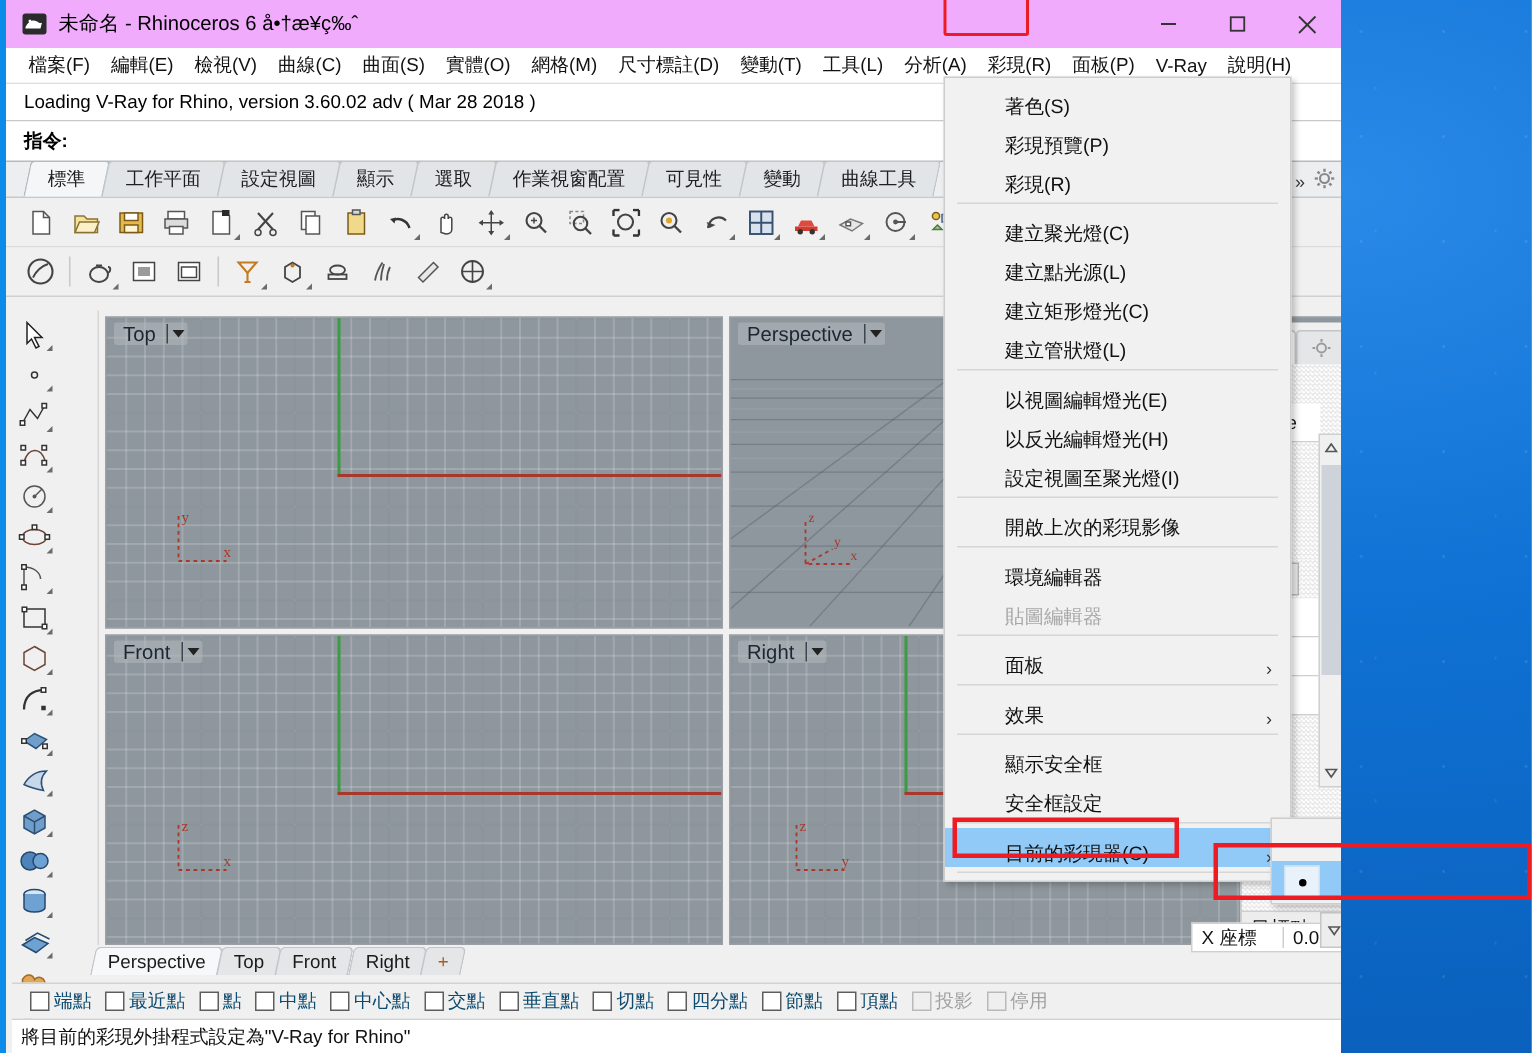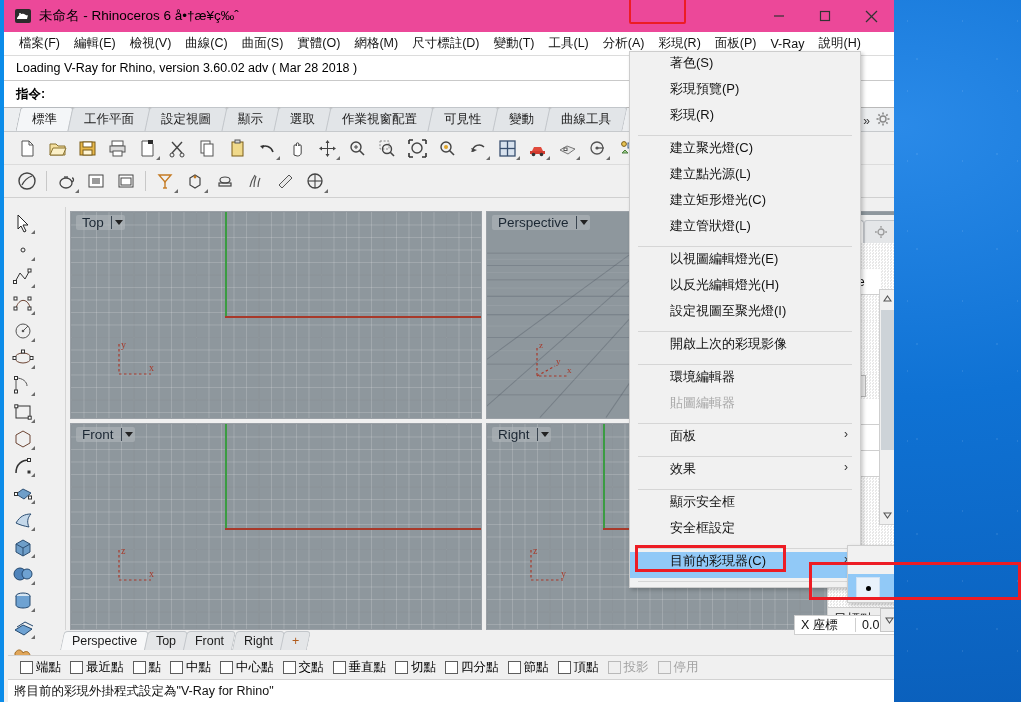--- a/index.html
+++ b/index.html
@@ -27,21 +27,21 @@
   
   #win{
     position:absolute;left:0;top:0;width:894px;height:702px;
     background:#f0f0f0;
     border-left:4px solid #0c8ce9;
     box-sizing:border-box;
     overflow:hidden;
   }
 
   
-  .titlebar{height:32px;background:#ec4899;display:flex;align-items:center;position:relative;}
+  .titlebar{height:32px;background:#f0abfc;display:flex;align-items:center;position:relative;}
   .tb-icon{width:18px;height:18px;margin-left:10px;margin-right:7px;flex:none;position:relative;}
   .tb-icon svg{display:block}
   .tb-title{font-size:13.5px;color:#000;white-space:nowrap;}
   .wbtns{position:absolute;right:0;top:0;height:32px;display:flex;}
   .wbtn{width:46px;height:32px;display:flex;align-items:center;justify-content:center;}
   .wbtn svg{display:block}
 
   
   .menubar{height:23px;background:#fff;display:flex;align-items:center;padding-left:8px;position:relative;}
   .menuitem{font-size:12.5px;color:#111;padding:2px 7px;white-space:nowrap;cursor:default;}
@@ -119,38 +119,38 @@
   
   .vptabs{position:absolute;left:58px;top:628px;width:640px;height:22px;display:flex;align-items:flex-end;}
   .vptab{font-size:12.5px;color:#1b1b1b;padding:2px 9px;background:#e4e6e8;border:1px solid #c2c6ca;
          border-bottom:none;border-radius:4px 4px 0 0;margin-right:-1px;transform:skewX(-12deg);}
   .vptab span{display:inline-block;transform:skewX(12deg);}
   .vptab.active{background:#f7f8f9;}
 
   
   .osnap{position:absolute;left:4px;top:655px;width:890px;height:24px;background:#f0f0f0;
          border-top:1px solid #d2d2d2;display:flex;align-items:center;padding-left:12px;box-sizing:border-box;}
-  .osnap .item{display:flex;align-items:center;margin-right:9px;font-size:12.5px;color:#000000;white-space:nowrap;}
+  .osnap .item{display:flex;align-items:center;margin-right:9px;font-size:12.5px;color:#0c4a6e;white-space:nowrap;}
   .osnap .box{width:11px;height:11px;border:1px solid #5d5d5d;background:#fff;margin-right:3px;}
   .osnap .item.dim{color:#a0a0a0;}
   .osnap .item.dim .box{border-color:#b9b9b9;background:#efefef;}
 
   
   .statusbar{position:absolute;left:4px;top:679px;width:890px;height:23px;background:#fff;
              border-top:1px solid #d2d2d2;display:flex;align-items:center;padding-left:6px;
              font-size:12.5px;color:#111;box-sizing:border-box;}
 
   
   #rendermenu{
     position:absolute;left:625px;top:51px;width:230px;
     background:#f1f1f1;border:1px solid #cdcdcd;
     box-shadow:2px 2px 4px rgba(0,0,0,.22);
     padding:2px 0;z-index:60;
   }
-  .mi{height:26px;display:flex;align-items:flex-start;font-size:13px;color:#111;padding-left:40px;position:relative;white-space:nowrap;}
+  .mi{height:26px;display:flex;align-items:flex-end;font-size:13px;color:#111;padding-left:40px;position:relative;white-space:nowrap;}
   .mi.disabled{color:#a8a8a8;}
   .mi.sel{background:#91c9f7;}
   .mi .arrow{position:absolute;right:12px;font-size:12px;color:#333;}
   .mi .chk{position:absolute;left:10px;top:4px;width:20px;height:18px;background:#e2eefb;border:1px solid #b4d4f0;
            display:flex;align-items:center;justify-content:center;}
   .msep{height:1px;background:#d6d6d6;margin:3px 8px;}
   #mi-current-renderer-box{
     position:absolute;left:631px;top:545px;width:151px;height:27px;
     border:3px solid #ed1c24;box-sizing:border-box;z-index:70;pointer-events:none;
   }

